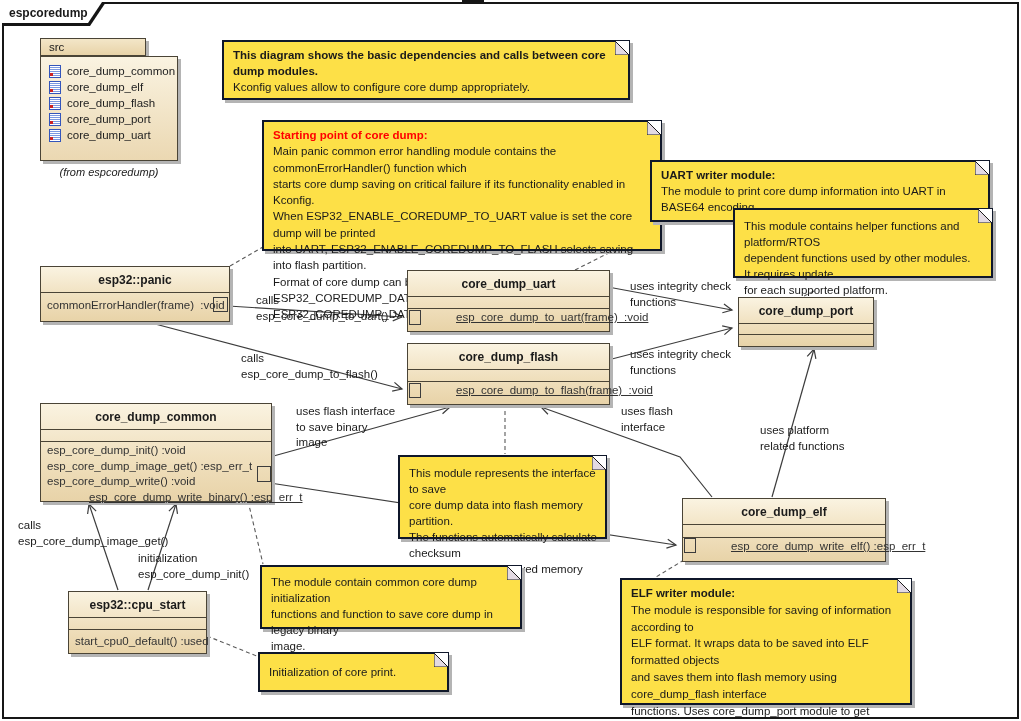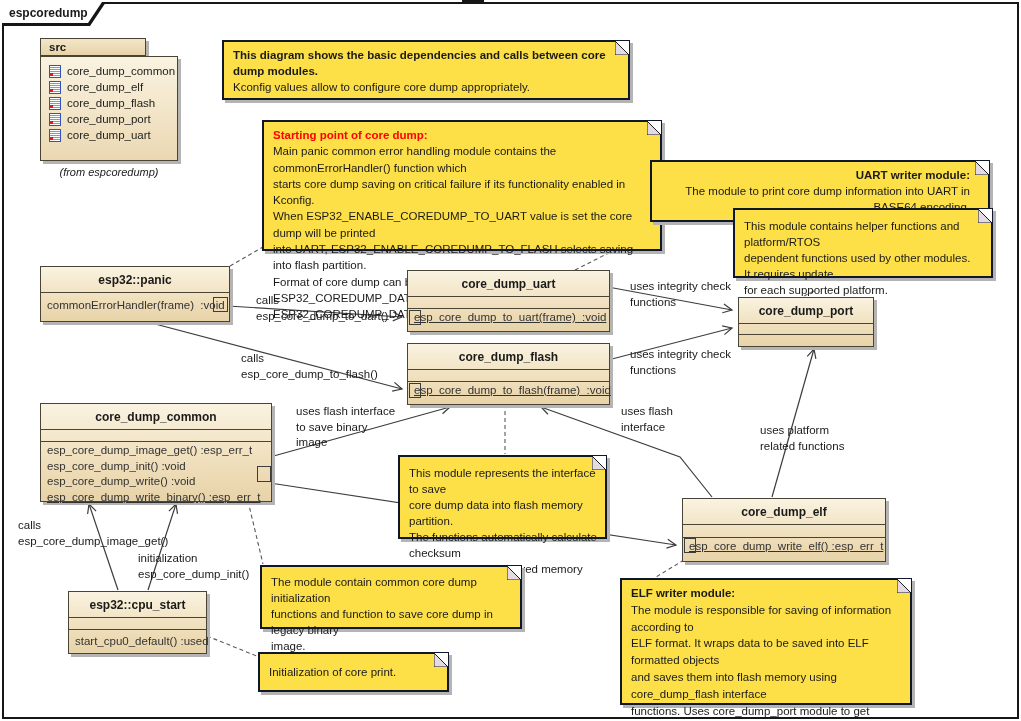--- a/index.html
+++ b/index.html
@@ -15,33 +15,33 @@
   .tab-label{left:9px;top:6px;font-size:12px;font-weight:bold;}
   .notch{left:462px;top:0;width:22px;height:3px;background:#161616;}
   
   .cls{background:linear-gradient(180deg,#FAF3E1 0%,#F0E0BE 55%,#E8D3A8 100%);
        border:1.5px solid #4a4436;box-shadow:3px 3px 0 #b4b4b4;}
   .cls .hdr{font-size:12px;font-weight:bold;text-align:right;border-bottom:1px solid #4a4436;
             display:flex;align-items:center;justify-content:center;}
   .cls .empty{border-bottom:1px solid #4a4436;}
   .cls .empty:last-child{border-bottom:none;}
   .cls .m{font-size:11.5px;color:#333;padding:1px 0 0 6px;white-space:pre;line-height:14.5px;}
-  .cls .mu{text-decoration:underline;}
+  .cls .mu{text-decoration:underline;margin-left:42px;}
   .anchor{border:1px solid #3c3c3c;background:transparent;}
   
   .note{background:#fde047;border:2px solid #0f172a;box-shadow:3px 3px 0 #b4b4b4;}
   .note .txt{position:absolute;left:9px;top:5px;right:18px;font-size:11.5px;line-height:16px;
              white-space:pre-line;}
   .note .ttl{font-weight:bold;}
   .note .red{color:#ff0000;}
   .fold{position:absolute;top:-1px;right:-1px;}
   
   .pkg-tab{left:40px;top:38px;width:106px;height:18px;background:linear-gradient(180deg,#F3E6C8,#E8D3A8);
            border:1.5px solid #4a4436;box-shadow:3px 3px 0 #b4b4b4;
-           font-size:11.5px;font-weight:bold;padding:2px 0 0 8px;box-sizing:border-box;}
+           font-size:11.5px;font-weight:normal;padding:2px 0 0 8px;box-sizing:border-box;}
   .pkg-body{left:40px;top:56px;width:138px;height:105px;background:linear-gradient(180deg,#FAF3E1,#EBD8B2);
             border:1.5px solid #4a4436;box-shadow:3px 3px 0 #b4b4b4;padding:6px 0 0 8px;box-sizing:border-box;}
   .pkg-item{display:flex;align-items:center;height:16px;font-size:11.5px;color:#222;}
   .file-icon{width:10px;height:11px;border:1px solid #3355bb;margin-right:6px;position:relative;
              background:repeating-linear-gradient(180deg,#ffffff 0 1px,#7b98e0 1px 2px);flex:0 0 auto;}
   .file-icon::after{content:"";position:absolute;left:0;bottom:1px;width:3px;height:3px;background:#cc2222;}
   .pkg-caption{left:40px;top:166px;width:138px;text-align:center;font-style:italic;font-size:11px;color:#222;}
   
   .elabel{font-size:11.5px;line-height:15.5px;white-space:pre-line;color:#1a1a1a;}
   svg.wires{position:absolute;left:0;top:0;pointer-events:none;}
@@ -124,21 +124,21 @@
       <path d="M0,0 L14,14 L0,14 Z" fill="#e3dae3" stroke="#1a1a1a" stroke-width="1"></path>
     </svg>
   <div class="txt" style="line-height:16.3px;"><span class="ttl red">Starting point of core dump:</span><br><span>Main panic  common error handling module contains the commonErrorHandler() function which
 starts core dump saving on critical failure if its functionality enabled in Kconfig.
 When ESP32_ENABLE_COREDUMP_TO_UART value is set the core dump will be printed
 into UART, ESP32_ENABLE_COREDUMP_TO_FLASH selects saving into flash partition.
 Format of core dump can be selected using ESP32_COREDUMP_DATA_FORMAT_ELF,
 ESP32_COREDUMP_DATA_FORMAT_BIN.</span></div>
 </div>
 
-<div class="abs note" style="left:650px;top:160px;width:336px;height:58px;text-align:right;">
+<div class="abs note" style="left:650px;top:160px;width:336px;height:58px;">
   <svg class="fold" width="14" height="14">
       <path d="M0,0 L14,0 L14,14 Z" fill="#ffffff"></path>
       <path d="M0,0 L14,14 L0,14 Z" fill="#e3dae3" stroke="#1a1a1a" stroke-width="1"></path>
     </svg>
   <div class="txt"><span class="ttl">UART writer module:</span><br><span>The module to print core dump information into UART in BASE64 encoding.</span></div>
 </div>
 
 <div class="abs note" style="left:733px;top:208px;width:256px;height:66px;">
   <svg class="fold" width="14" height="14">
       <path d="M0,0 L14,0 L14,14 Z" fill="#ffffff"></path>
@@ -212,22 +212,22 @@
 
 <div class="abs cls" style="left:738px;top:297px;width:134px;height:48px;">
   <div class="hdr" style="height:25px;">core_dump_port</div>
   <div class="empty" style="height:10px;"></div>
   <div class="empty" style="height:10px;"></div>
 </div>
 
 <div class="abs cls" style="left:40px;top:403px;width:230px;height:97px;">
   <div class="hdr" style="height:25px;">core_dump_common</div>
   <div class="empty" style="height:11px;"></div>
+  <div class="m">esp_core_dump_init() :void</div>
   <div class="m">esp_core_dump_image_get() :esp_err_t</div>
-  <div class="m">esp_core_dump_init() :void</div>
   <div class="m">esp_core_dump_write() :void</div>
   <div class="m mu">esp_core_dump_write_binary() :esp_err_t</div>
 </div>
 <div class="abs anchor" style="left:257px;top:466px;width:12px;height:14px;"></div>
 
 <div class="abs cls" style="left:682px;top:498px;width:202px;height:62px;">
   <div class="hdr" style="height:25px;">core_dump_elf</div>
   <div class="empty" style="height:12px;"></div>
   <div class="m mu">esp_core_dump_write_elf() :esp_err_t</div>
 </div>

